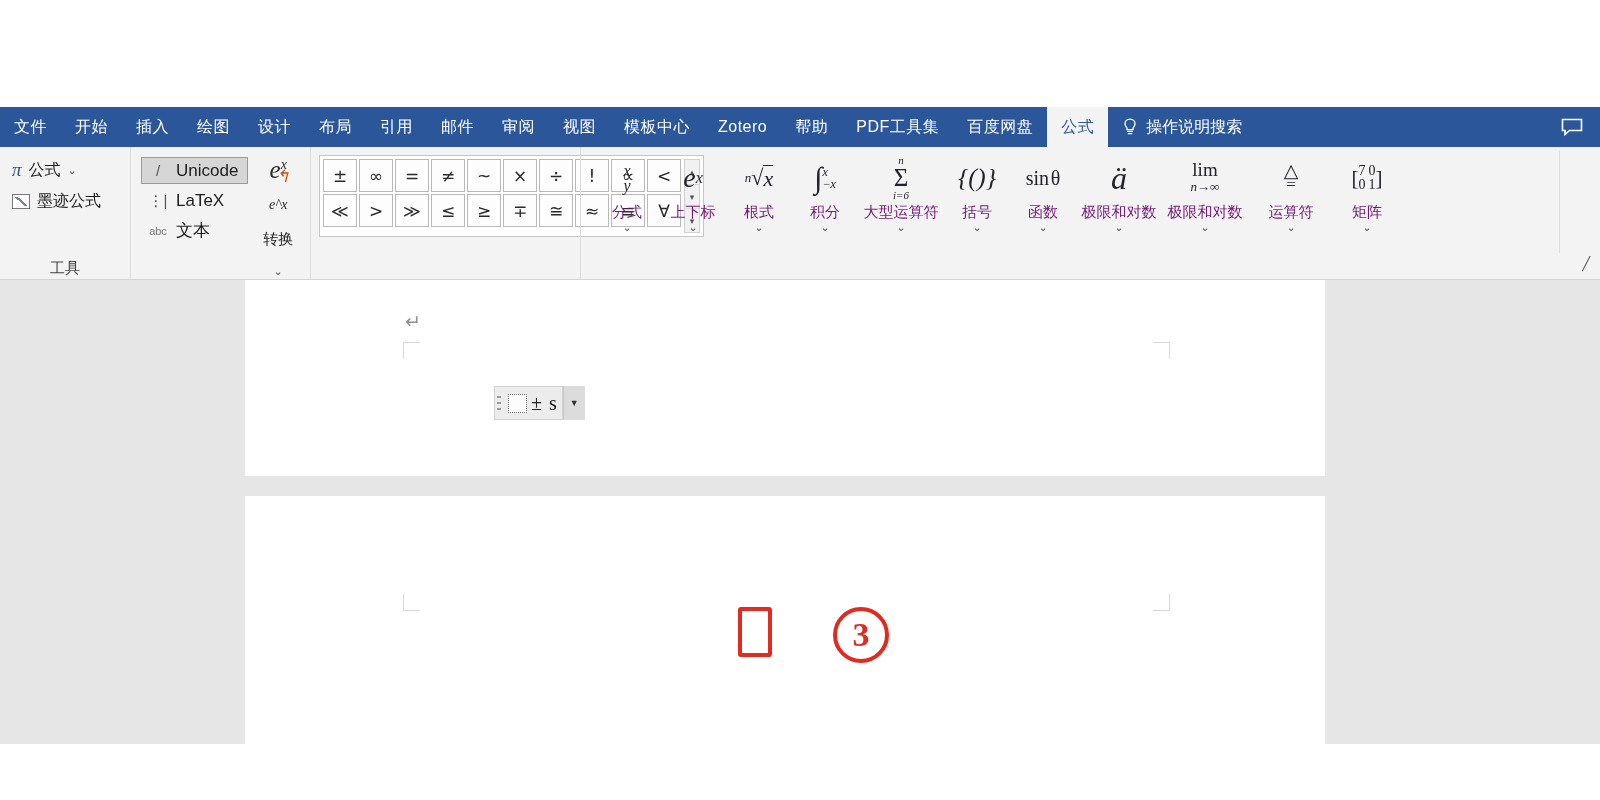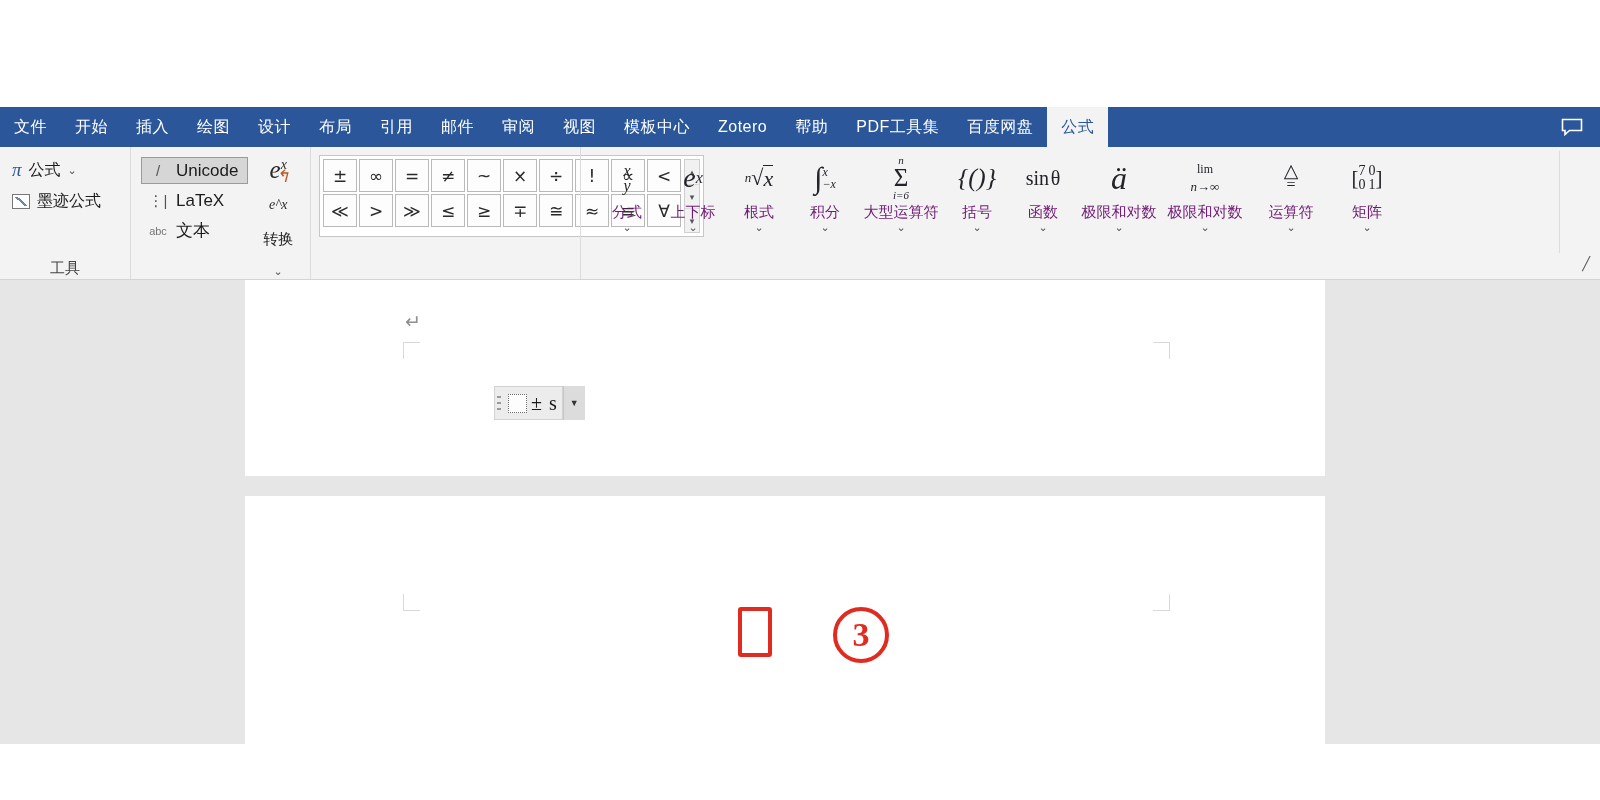--- a/index.html
+++ b/index.html
@@ -259,20 +259,29 @@
     <div class="tab">邮件</div>
     <div class="tab">审阅</div>
     <div class="tab">视图</div>
     <div class="tab">模板中心</div>
     <div class="tab">Zotero</div>
     <div class="tab">帮助</div>
     <div class="tab">PDF工具集</div>
     <div class="tab">百度网盘</div>
     <div class="tab active">公式</div>
 
+    <div class="tellme">
+      <span class="bulb">
+        <svg width="16" height="20" viewBox="0 0 16 20">
+          <path d="M8 2.2c-3 0-5 2.1-5 4.8 0 2 1.2 3 2 4.2v1.4h6v-1.4c.8-1.2 2-2.2 2-4.2 0-2.7-2-4.8-5-4.8z" fill="none" stroke="#ffffff" stroke-width="1.3"></path>
+          <path d="M5.6 14.4h4.8M6.2 16.6h3.6" stroke="#ffffff" stroke-width="1.3" stroke-linecap="round"></path>
+        </svg>
+      </span>
+      <span>操作说明搜索</span>
+    </div>
 
     <div class="tabstrip-spacer"></div>
 
     <div class="share-icon">
       <svg width="24" height="20" viewBox="0 0 24 20">
         <path d="M2.5 2.5h19v11h-12l-4.5 4v-4h-2.5z" fill="none" stroke="#ffffff" stroke-width="1.6"></path>
       </svg>
     </div>
   </div>
 
@@ -439,21 +448,21 @@
           <span class="sbtn-ico">
             <span class="mx" style="font-size:32px;">ä</span>
           </span>
           <span class="sbtn-label">极限和对数</span>
           <span class="sbtn-caret">⌄</span>
         </div>
 
         <div class="sbtn wide">
           <span class="sbtn-ico">
             <span style="display:inline-flex;flex-direction:column;align-items:center;line-height:17px;font-family:'Liberation Serif',serif;">
-              <span style="font-size:12px;">lim</span>
+              <span style="font-size:19px;">lim</span>
               <span class="mx" style="font-size:13px;">n→∞</span>
             </span>
           </span>
           <span class="sbtn-label">极限和对数</span>
           <span class="sbtn-caret">⌄</span>
         </div>
 
         <div class="sbtn wide">
           <span class="sbtn-ico">
             <span style="display:inline-flex;flex-direction:column;align-items:center;line-height:14px;">

